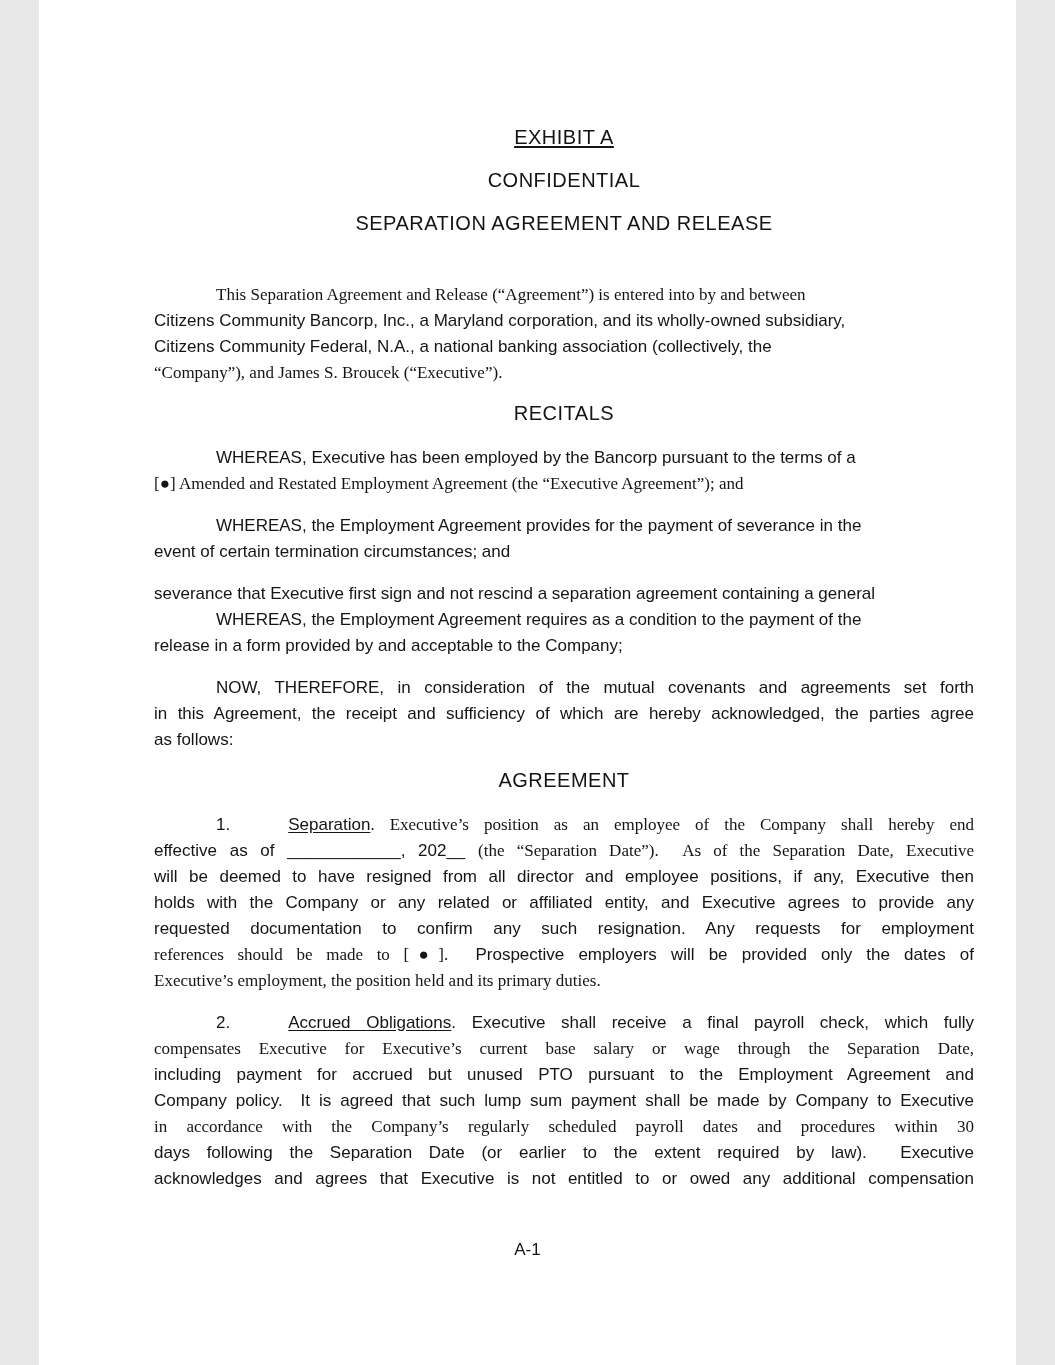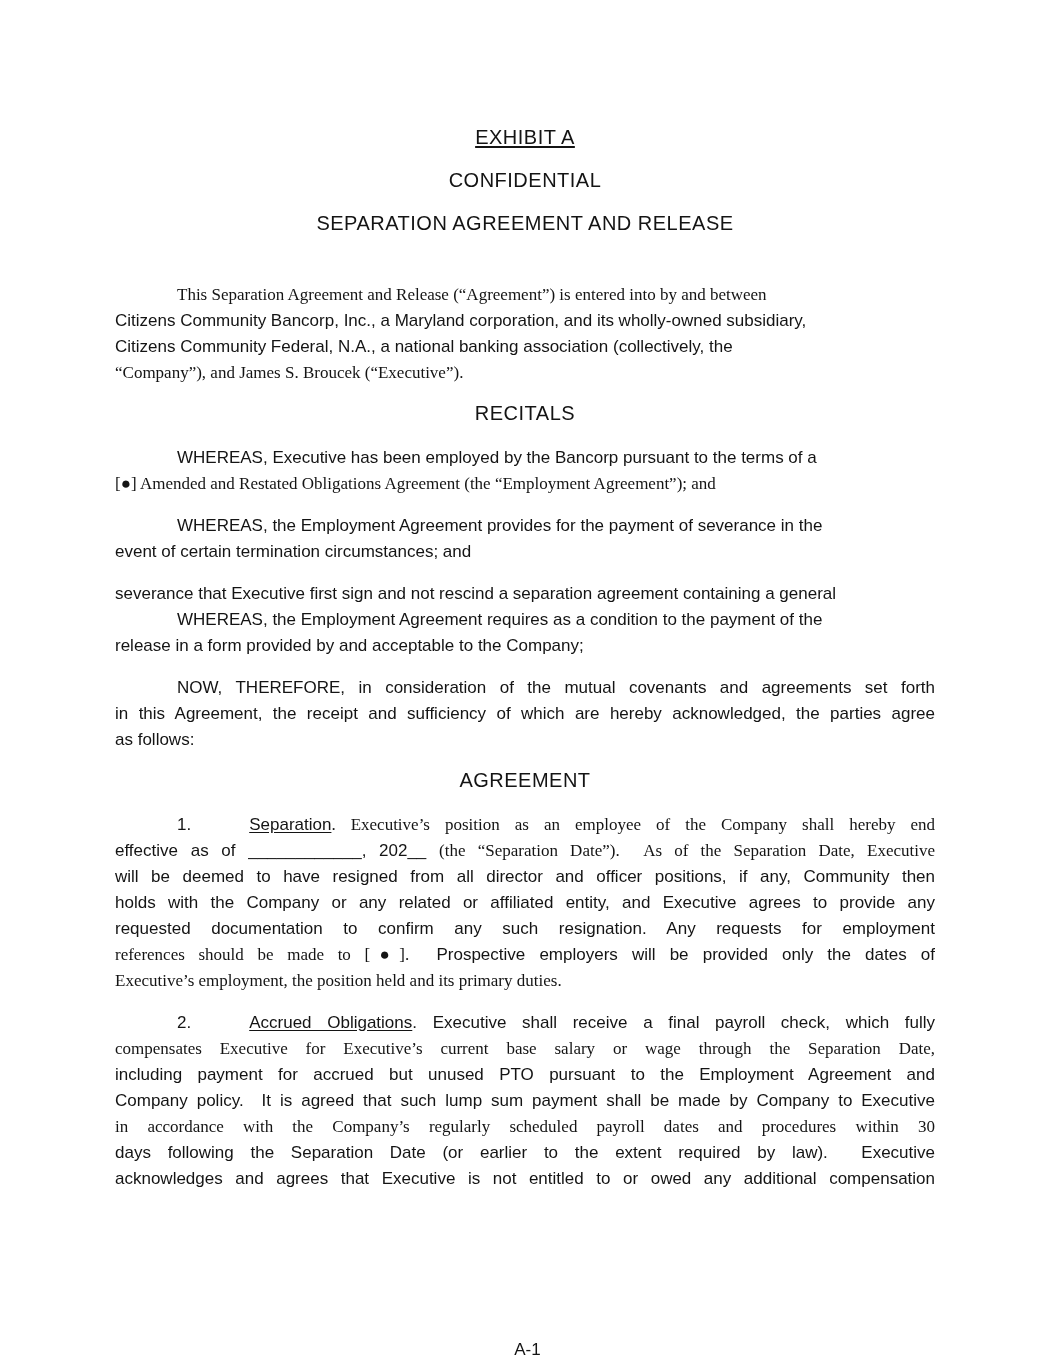--- a/index.html
+++ b/index.html
@@ -1,18 +1,18 @@
 <!DOCTYPE html>
 <html><head>
 <meta charset="utf-8">
 <style>
   html,body{margin:0;padding:0;background:#e8e8e8;}
   .page{
     position:relative;
-    width:1055px;height:1365px;
+    width:977px;height:1365px;
     background:#ffffff;
     color:#141414;
     margin:0 auto;
     overflow:hidden;
   }
   .content{
     position:absolute;
     left:115px;top:126px;
     width:820px;
   }
@@ -33,21 +33,21 @@
   .line{min-height:26px;}
   .line.j{text-align:justify;text-align-last:justify;}
   .line.l{text-align:left;}
   .line.indent{padding-left:62px;}
   .serif{font-family:"Liberation Serif",serif;}
   .sans{font-family:"Liberation Sans",sans-serif;}
   .u{text-decoration:underline;text-underline-offset:2px;}
   .tab{display:inline-block;width:58px;}
   .footer{
     position:absolute;
-    left:0;top:1340px;width:100%;
+    left:0;top:1240px;width:100%;
     text-align:center;
     font-family:"Liberation Sans",sans-serif;
     font-size:17px;
     color:#141414;
   }
 </style>
 </head>
 <body>
 
 <div class="page">
@@ -57,41 +57,41 @@
       <div class="title big-gap"><span class="">SEPARATION AGREEMENT AND RELEASE</span></div>
       <div class="para">
         <div class="line l indent"><span class="serif">This Separation Agreement and Release (“Agreement”) is entered into by and between</span></div>
         <div class="line l"><span class="sans">Citizens Community Bancorp, Inc., a Maryland corporation, and its wholly-owned subsidiary,</span></div>
         <div class="line l"><span class="sans">Citizens Community Federal, N.A., a national banking association (collectively, the</span></div>
         <div class="line l"><span class="serif">“Company”), and James S. Broucek (“Executive”).</span></div>
       </div>
       <div class="title"><span class="">RECITALS</span></div>
       <div class="para">
         <div class="line l indent"><span class="sans">WHEREAS, Executive has been employed by the Bancorp pursuant to the terms of a</span></div>
-        <div class="line l"><span class="serif">[●] Amended and Restated Obligations Agreement (the “Employment Agreement”); and</span></div>
+        <div class="line l"><span class="serif">[●] Amended and Restated Employment Agreement (the “Executive Agreement”); and</span></div>
       </div>
       <div class="para">
         <div class="line l indent"><span class="sans">WHEREAS, the Employment Agreement provides for the payment of severance in the</span></div>
         <div class="line l"><span class="sans">event of certain termination circumstances; and</span></div>
       </div>
       <div class="para">
         <div class="line l"><span class="sans">severance that Executive first sign and not rescind a separation agreement containing a general</span></div>
         <div class="line l indent"><span class="sans">WHEREAS, the Employment Agreement requires as a condition to the payment of the</span></div>
         <div class="line l"><span class="sans">release in a form provided by and acceptable to the Company;</span></div>
       </div>
       <div class="para">
         <div class="line j indent"><span class="sans">NOW, THEREFORE, in consideration of the mutual covenants and agreements set forth</span></div>
         <div class="line j"><span class="sans">in this Agreement, the receipt and sufficiency of which are hereby acknowledged, the parties agree</span></div>
         <div class="line l"><span class="sans">as follows:</span></div>
       </div>
       <div class="title"><span class="">AGREEMENT</span></div>
       <div class="para">
         <div class="line j indent"><span class="sans">1.</span><span class="tab"></span><span class="sans u">Separation</span><span class="serif">. Executive’s position as an employee of the Company shall hereby end</span></div>
         <div class="line j"><span class="sans">effective as of </span><span class="sans">____________, 202__ </span><span class="serif">(the “Separation Date”).&nbsp; As of the Separation Date, Executive</span></div>
-        <div class="line j"><span class="sans">will be deemed to have resigned from all director and officer positions, if any, Community then</span></div>
+        <div class="line j"><span class="sans">will be deemed to have resigned from all director and employee positions, if any, Executive then</span></div>
         <div class="line j"><span class="sans">holds with the Company or any related or affiliated entity, and Executive agrees to provide any</span></div>
         <div class="line j"><span class="sans">requested documentation to confirm any such resignation. Any requests for employment</span></div>
         <div class="line j"><span class="serif">references should be made to [●].&nbsp; </span><span class="sans">Prospective employers will be provided only the dates of</span></div>
         <div class="line l"><span class="serif">Executive’s employment, the position held and its primary duties.</span></div>
       </div>
       <div class="para">
         <div class="line j indent"><span class="sans">2.</span><span class="tab"></span><span class="sans u">Accrued Obligations</span><span class="sans">. Executive shall receive a final payroll check, which fully</span></div>
         <div class="line j"><span class="serif">compensates Executive for Executive’s current base salary or wage through the Separation Date,</span></div>
         <div class="line j"><span class="sans">including payment for accrued but unused PTO pursuant to the Employment Agreement and</span></div>
         <div class="line j"><span class="sans">Company policy.&nbsp; It is agreed that such lump sum payment shall be made by Company to Executive</span></div>

